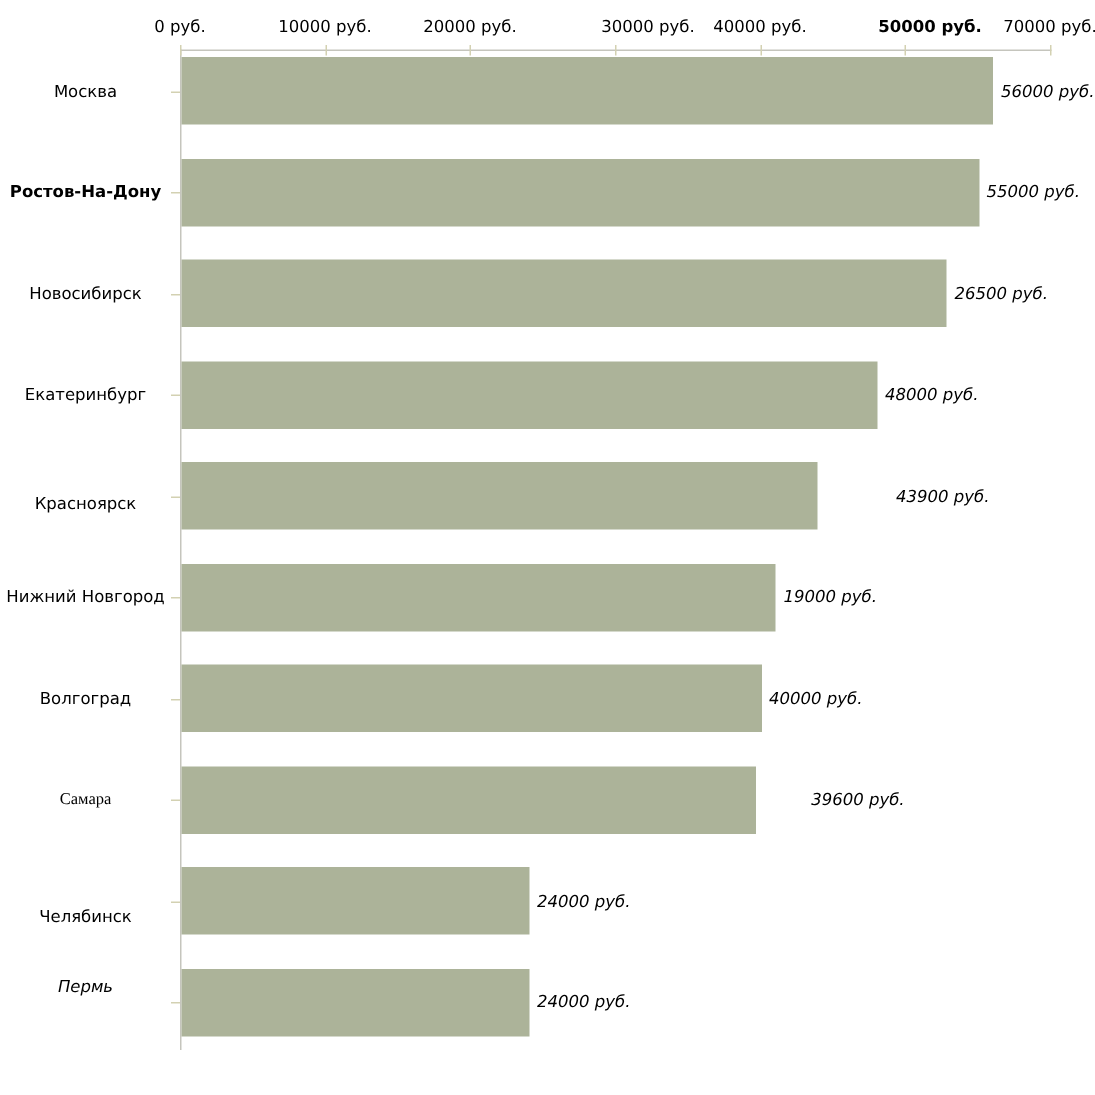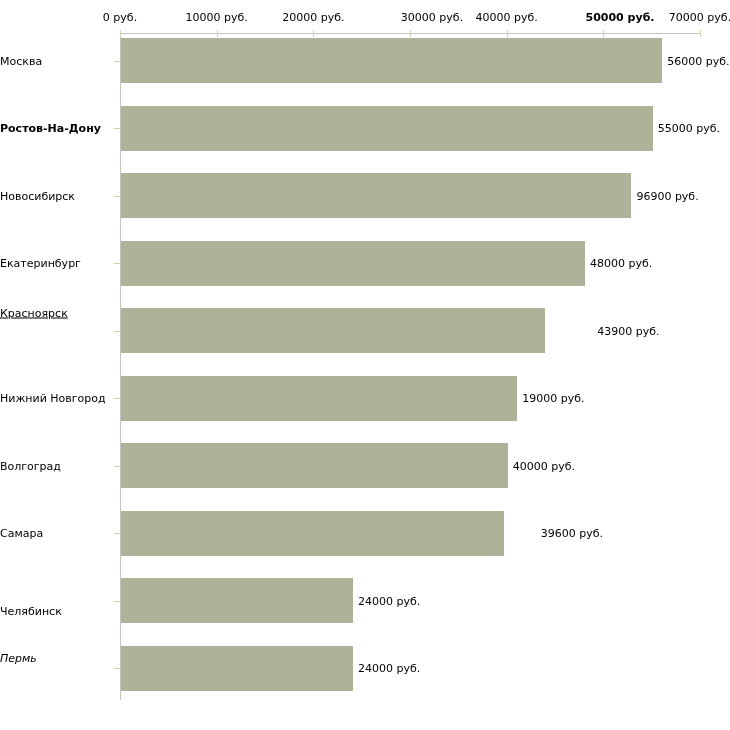--- a/index.html
+++ b/index.html
@@ -34,35 +34,36 @@
     white-space: nowrap;
     transform: translateX(-50%);
   }
   .bar {
     position: absolute;
   }
   .category-label {
     position: absolute;
     left: 0;
     width: 114px;
-    text-align: left;
+    text-align: center;
     font-size: 11px;
     white-space: nowrap;
     transform: translateY(-50%);
   }
   .y-tick {
     position: absolute;
     width: 6px;
     height: 1px;
   }
   .value-label {
     position: absolute;
     font-size: 11px;
     white-space: nowrap;
     transform: translateY(-50%);
+    font-style: italic;
   }
 </style>
 </head>
 <body>
 
 <div id="chart">
   <div class="x-axis-line" id="x-axis-line" style="left: 120px; top: 33px; width: 581px; background: rgb(197, 197, 189);"></div>
   <div class="y-axis-line" id="y-axis-line" style="left: 120px; top: 33px; height: 667px; background: rgb(197, 197, 189);"></div>
   <div id="x-axis-ticks">
       <div class="x-tick" style="left: 120px; top: 30px; background: rgb(211, 209, 178);"></div>
@@ -85,38 +86,38 @@
       <div class="y-tick" style="left: 114px; top: 60.5px; background: rgb(211, 209, 178);"></div>
       <div class="bar" style="left: 121px; top: 38px; width: 541.333px; height: 45px; background: rgb(172, 179, 153);"></div>
       <div class="value-label" style="left: 667.333px; top: 60.5px; color: rgb(0, 0, 0);">56000 руб.</div>
       <div class="category-label" style="top: 128px; color: rgb(0, 0, 0); font-weight: bold;">Ростов-На-Дону</div>
       <div class="y-tick" style="left: 114px; top: 128px; background: rgb(211, 209, 178);"></div>
       <div class="bar" style="left: 121px; top: 105.5px; width: 531.667px; height: 45px; background: rgb(172, 179, 153);"></div>
       <div class="value-label" style="left: 657.667px; top: 128px; color: rgb(0, 0, 0);">55000 руб.</div>
       <div class="category-label" style="top: 195.5px; color: rgb(0, 0, 0);">Новосибирск</div>
       <div class="y-tick" style="left: 114px; top: 195.5px; background: rgb(211, 209, 178);"></div>
       <div class="bar" style="left: 121px; top: 173px; width: 510.4px; height: 45px; background: rgb(172, 179, 153);"></div>
-      <div class="value-label" style="left: 636.4px; top: 195.5px; color: rgb(0, 0, 0);">96900 руб.</div>
+      <div class="value-label" style="left: 636.4px; top: 195.5px; color: rgb(0, 0, 0);">26500 руб.</div>
       <div class="category-label" style="top: 263px; color: rgb(0, 0, 0);">Екатеринбург</div>
       <div class="y-tick" style="left: 114px; top: 263px; background: rgb(211, 209, 178);"></div>
       <div class="bar" style="left: 121px; top: 240.5px; width: 464px; height: 45px; background: rgb(172, 179, 153);"></div>
       <div class="value-label" style="left: 590px; top: 263px; color: rgb(0, 0, 0);">48000 руб.</div>
-      <div class="category-label" style="top: 313px; color: rgb(0, 0, 0); text-decoration: underline;">Красноярск</div>
+      <div class="category-label" style="top: 336px; color: rgb(0, 0, 0);">Красноярск</div>
       <div class="y-tick" style="left: 114px; top: 330.5px; background: rgb(211, 209, 178);"></div>
       <div class="bar" style="left: 121px; top: 308px; width: 424.367px; height: 45px; background: rgb(172, 179, 153);"></div>
       <div class="value-label" style="left: 550.367px; top: 330.5px; color: rgb(0, 0, 0); margin-left: 47px;">43900 руб.</div>
       <div class="category-label" style="top: 398px; color: rgb(0, 0, 0);">Нижний Новгород</div>
       <div class="y-tick" style="left: 114px; top: 398px; background: rgb(211, 209, 178);"></div>
       <div class="bar" style="left: 121px; top: 375.5px; width: 396.333px; height: 45px; background: rgb(172, 179, 153);"></div>
       <div class="value-label" style="left: 522.333px; top: 398px; color: rgb(0, 0, 0);">19000 руб.</div>
       <div class="category-label" style="top: 465.5px; color: rgb(0, 0, 0);">Волгоград</div>
       <div class="y-tick" style="left: 114px; top: 465.5px; background: rgb(211, 209, 178);"></div>
       <div class="bar" style="left: 121px; top: 443px; width: 386.667px; height: 45px; background: rgb(172, 179, 153);"></div>
       <div class="value-label" style="left: 512.667px; top: 465.5px; color: rgb(0, 0, 0);">40000 руб.</div>
-      <div class="category-label" style="top: 533px; color: rgb(0, 0, 0);">Самара</div>
+      <div class="category-label" style="top: 533px; color: rgb(0, 0, 0); font-family: Liberation Serif, serif;">Самара</div>
       <div class="y-tick" style="left: 114px; top: 533px; background: rgb(211, 209, 178);"></div>
       <div class="bar" style="left: 121px; top: 510.5px; width: 382.8px; height: 45px; background: rgb(172, 179, 153);"></div>
       <div class="value-label" style="left: 508.8px; top: 533px; color: rgb(0, 0, 0); margin-left: 32px;">39600 руб.</div>
       <div class="category-label" style="top: 611px; color: rgb(0, 0, 0);">Челябинск</div>
       <div class="y-tick" style="left: 114px; top: 600.5px; background: rgb(211, 209, 178);"></div>
       <div class="bar" style="left: 121px; top: 578px; width: 232px; height: 45px; background: rgb(172, 179, 153);"></div>
       <div class="value-label" style="left: 358px; top: 600.5px; color: rgb(0, 0, 0);">24000 руб.</div>
       <div class="category-label" style="top: 658px; color: rgb(0, 0, 0); font-style: italic;">Пермь</div>
       <div class="y-tick" style="left: 114px; top: 668px; background: rgb(211, 209, 178);"></div>
       <div class="bar" style="left: 121px; top: 645.5px; width: 232px; height: 45px; background: rgb(172, 179, 153);"></div>

